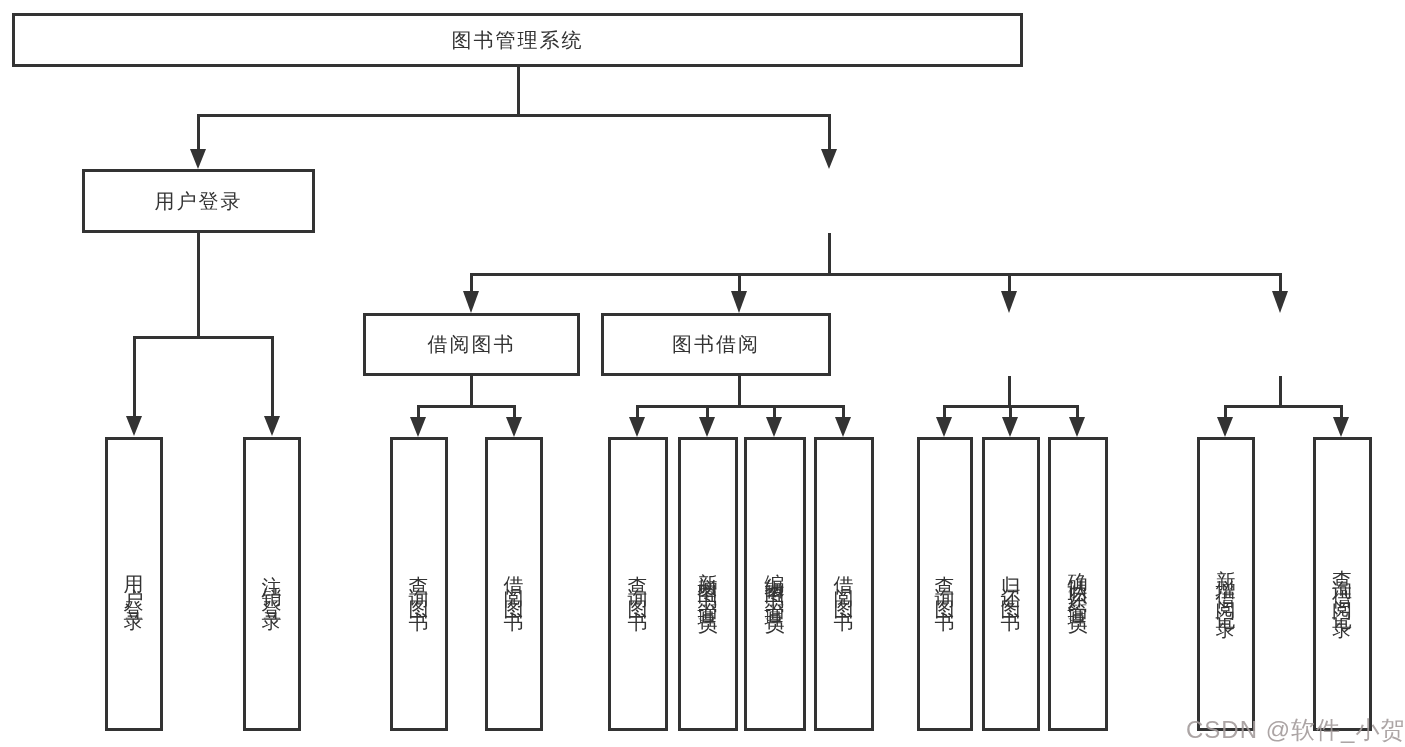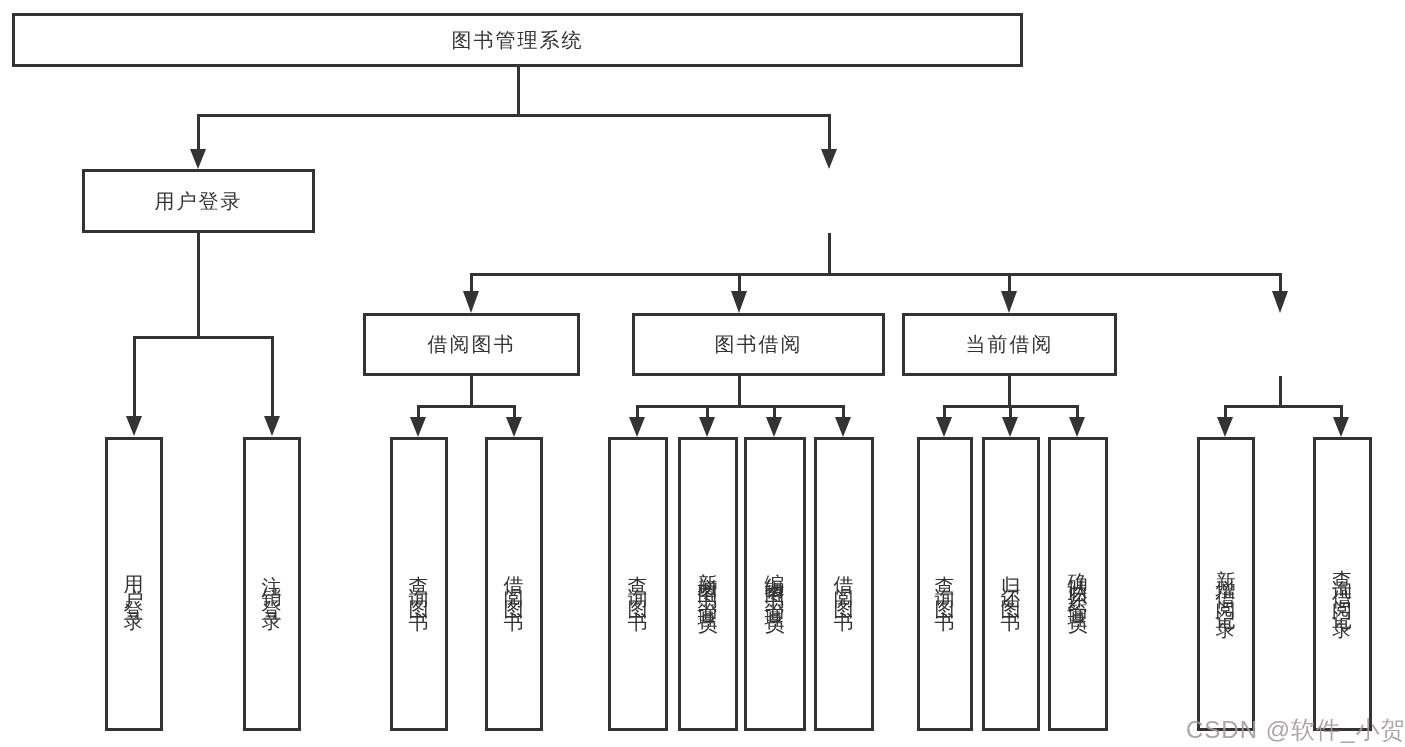--- a/index.html
+++ b/index.html
@@ -69,25 +69,22 @@
   <div class="line" style="left:738px;top:273px;width:3px;height:22px;"></div>
   <div class="arrow long" style="left:731px;top:291px;"></div>
   <div class="line" style="left:1008px;top:273px;width:3px;height:22px;"></div>
   <div class="arrow long" style="left:1001px;top:291px;"></div>
   <div class="line" style="left:1279px;top:273px;width:3px;height:22px;"></div>
   <div class="arrow long" style="left:1272px;top:291px;"></div>
 
   <div class="hbox" style="left:363px;top:313px;width:217px;height:63px;">
     <span class="hlabel">借阅图书</span>
   </div>
-  <div class="hbox" style="left:632px;top:313px;width:253px;height:63px;">
+  <div class="hbox" style="left:601px;top:313px;width:230px;height:63px;">
     <span class="hlabel">图书借阅</span>
-  </div>
-  <div class="hbox" style="left:902px;top:313px;width:215px;height:63px;">
-    <span class="hlabel">当前借阅</span>
   </div>
 
   <div class="line" style="left:470px;top:376px;width:3px;height:29px;"></div>
   <div class="line" style="left:417px;top:405px;width:99px;height:3px;"></div>
   <div class="line" style="left:417px;top:405px;width:3px;height:15px;"></div>
   <div class="arrow" style="left:410px;top:417px;"></div>
   <div class="line" style="left:513px;top:405px;width:3px;height:15px;"></div>
   <div class="arrow" style="left:506px;top:417px;"></div>
 
   <div class="line" style="left:738px;top:376px;width:3px;height:29px;"></div>

